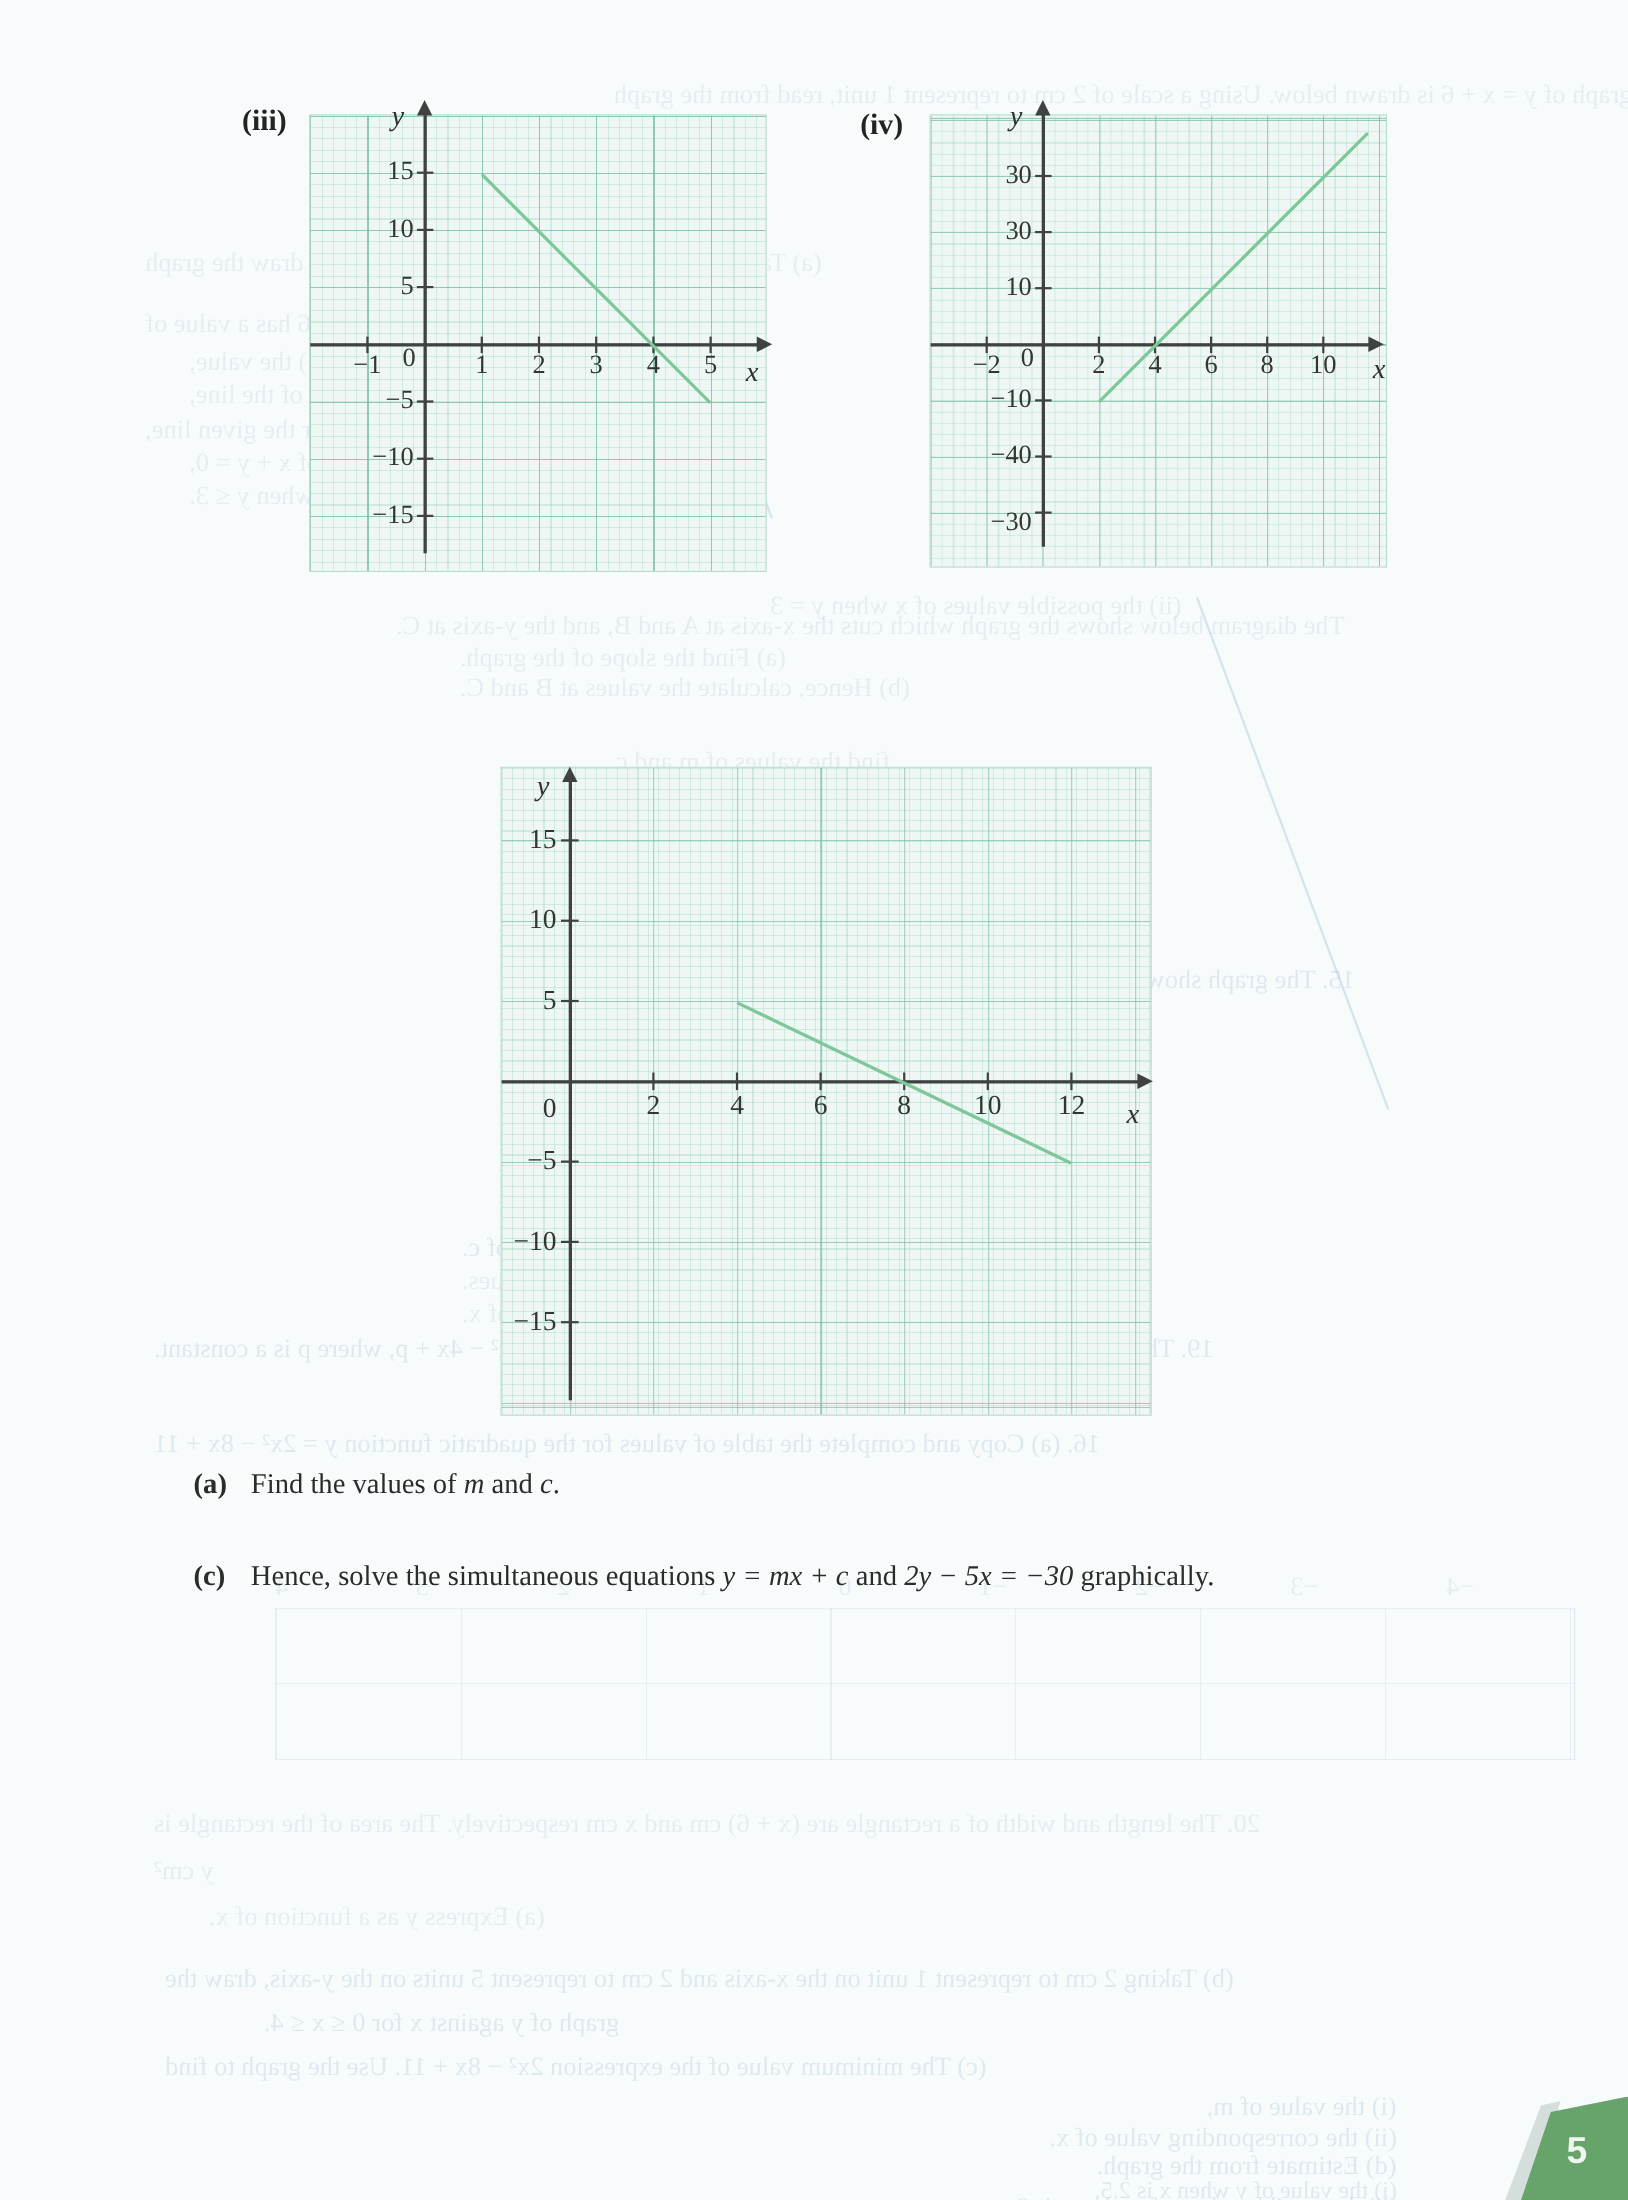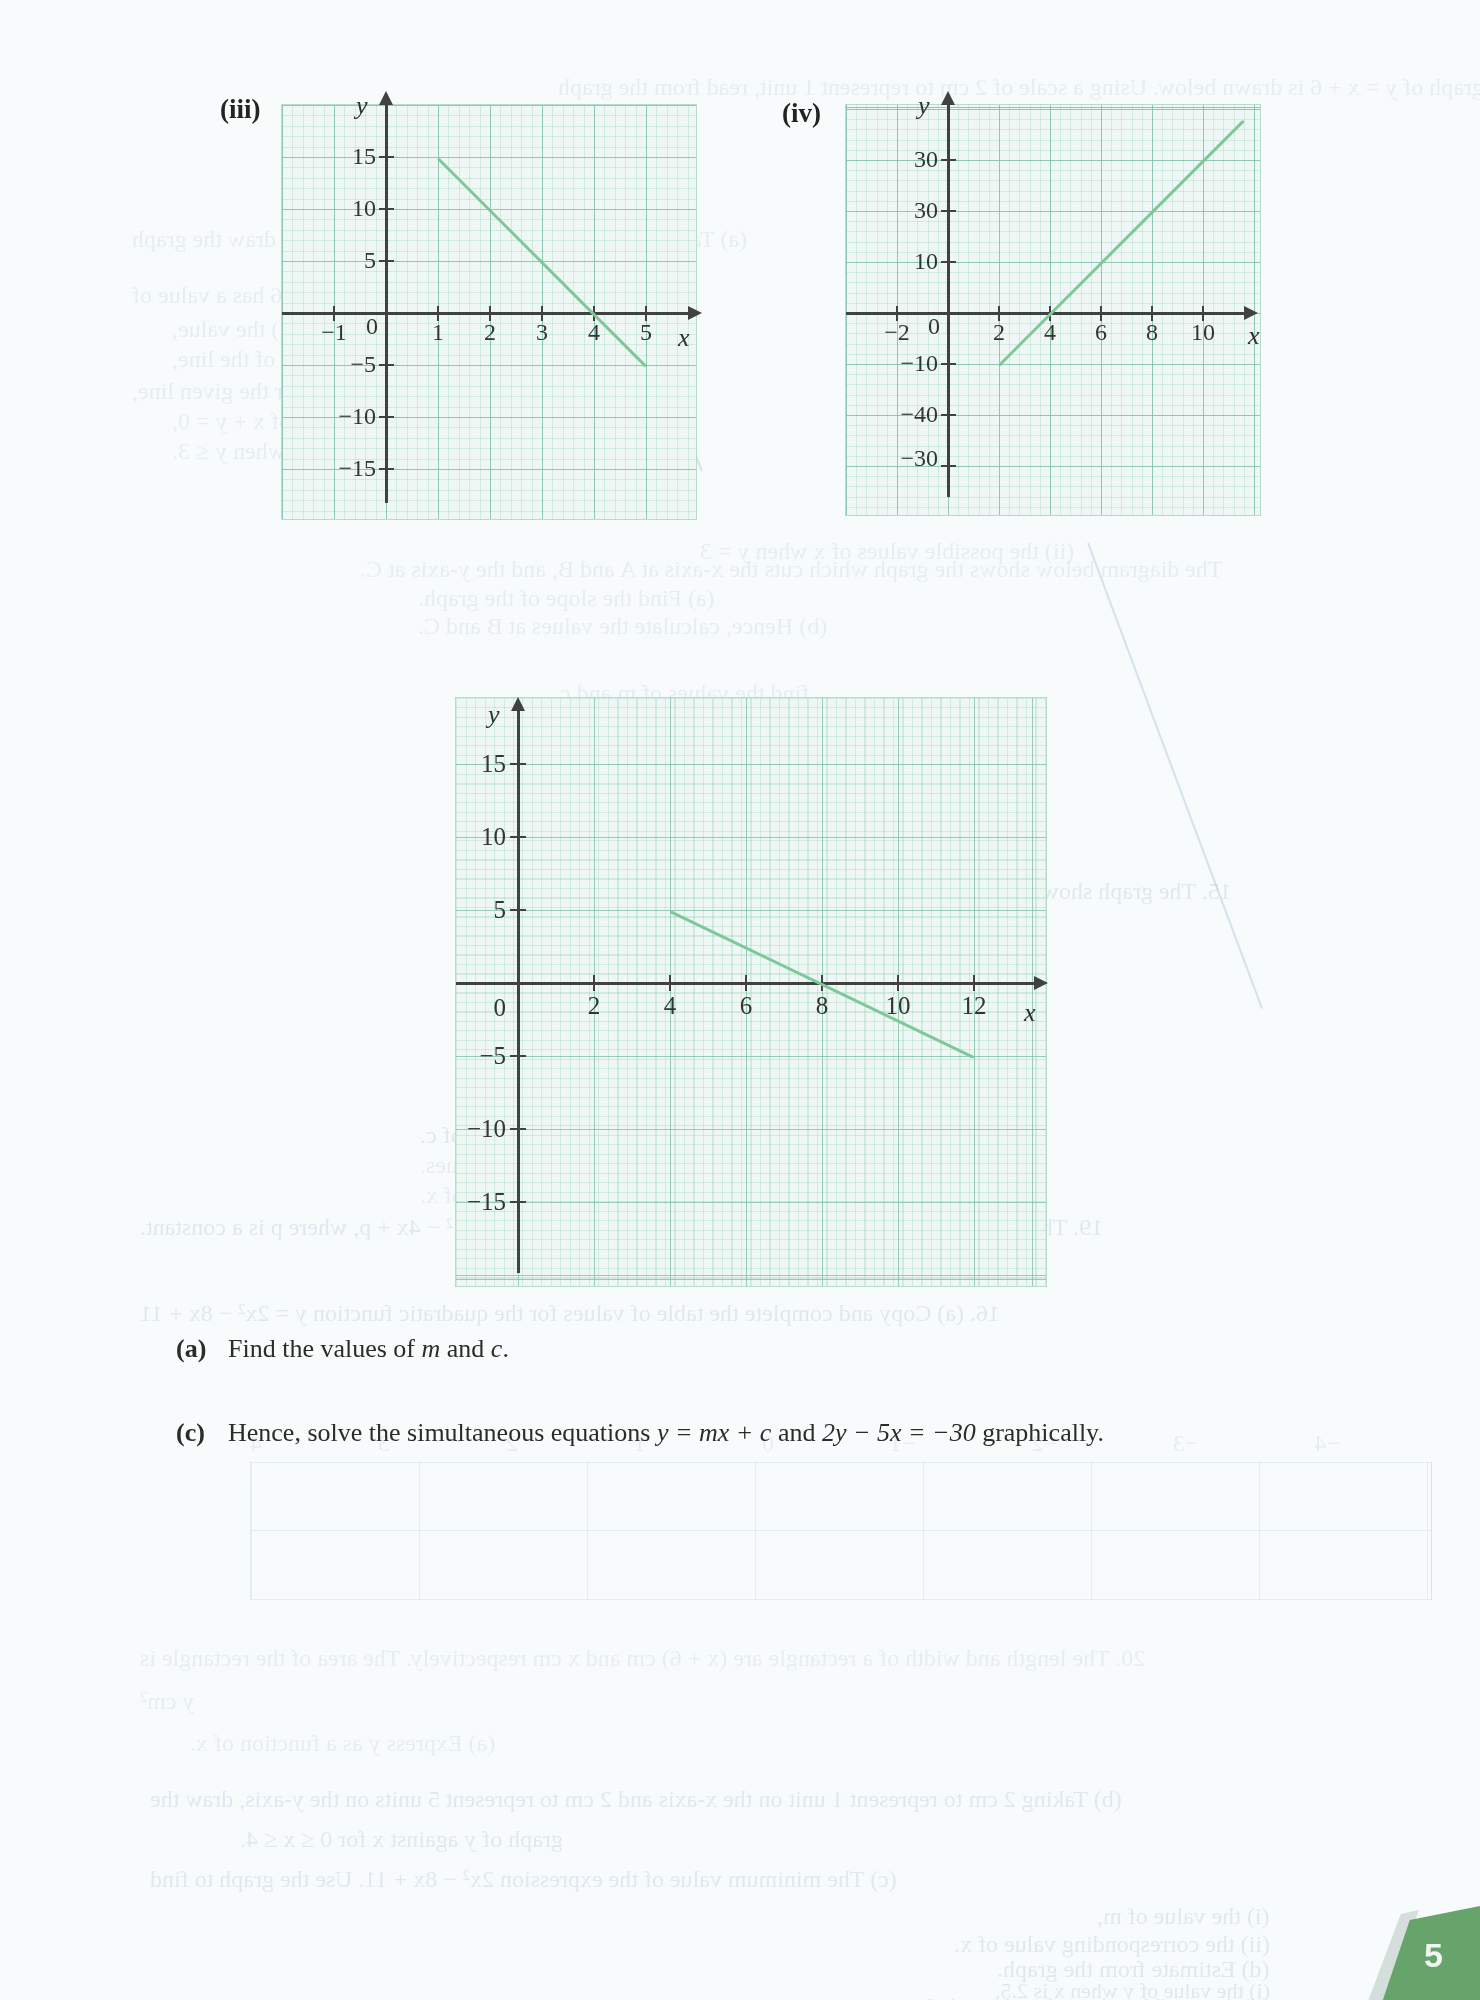--- a/index.html
+++ b/index.html
@@ -177,21 +177,21 @@
       <div class="tickm" style="left:95px;top:105px;width:15px;height:2px;"></div>
       <div class="tickm" style="left:95px;top:156px;width:15px;height:2px;"></div>
       <div class="tickm" style="left:95px;top:258px;width:15px;height:2px;"></div>
       <div class="tickm" style="left:95px;top:309px;width:15px;height:2px;"></div>
       <div class="tickm" style="left:95px;top:360px;width:15px;height:2px;"></div>
       <div class="yt" style="left:28px;top:41px;">30</div>
       <div class="yt" style="left:28px;top:92px;">30</div>
       <div class="yt" style="left:28px;top:143px;">10</div>
       <div class="yt" style="left:28px;top:245px;">−10</div>
       <div class="yt" style="left:28px;top:296px;">−40</div>
-      <div class="yt" style="left:28px;top:340px;">−30</div>
+      <div class="yt" style="left:28px;top:357px;">−30</div>
 
       <div class="pline" style="left:153px;top:259px;width:346px;transform:rotate(-45deg);"></div>
     </div>
   </div>
 
 
   <div class="panel g-main" style="left:455px;top:697px;width:592px;height:590px;">
     <div class="inner">
       <div class="ax" style="left:0;top:284px;width:580px;height:2.5px;"></div>
       <div class="arr-r" style="left:578px;top:278px;"></div>

